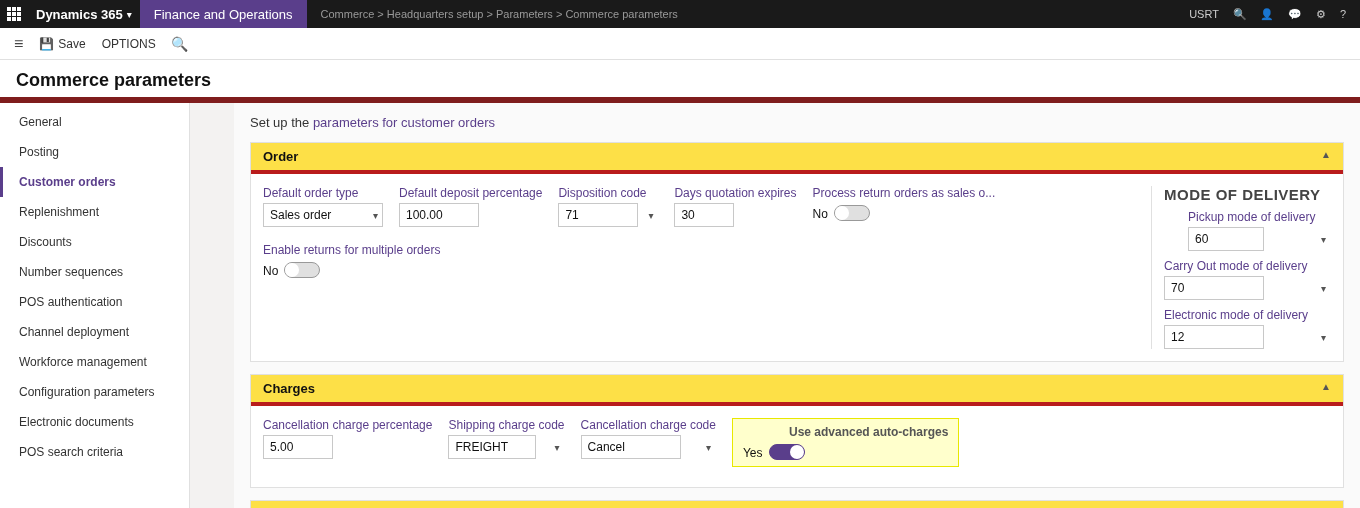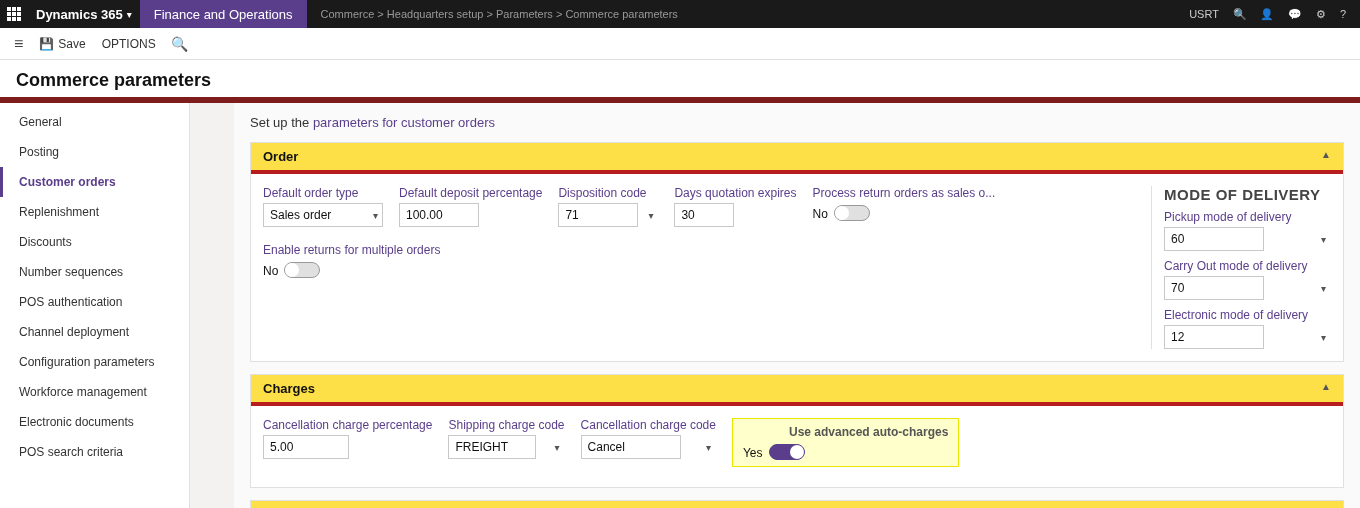--- a/index.html
+++ b/index.html
@@ -334,22 +334,22 @@
 
   <div class="sidebar">
     <div class="sidebar-item">General</div>
     <div class="sidebar-item">Posting</div>
     <div class="sidebar-item active">Customer orders</div>
     <div class="sidebar-item">Replenishment</div>
     <div class="sidebar-item">Discounts</div>
     <div class="sidebar-item">Number sequences</div>
     <div class="sidebar-item">POS authentication</div>
     <div class="sidebar-item">Channel deployment</div>
+    <div class="sidebar-item">Workforce management</div>
     <div class="sidebar-item">Configuration parameters</div>
-    <div class="sidebar-item">Workforce management</div>
     <div class="sidebar-item">Electronic documents</div>
     <div class="sidebar-item">POS search criteria</div>
   </div>
 
   <div class="content-area">
 
     <div class="section-intro">
       Set up the <span class="highlight">parameters for customer orders</span>
     </div>
 
@@ -410,24 +410,24 @@
                     <div class="thumb"></div>
                   </div>
                 </div>
               </div>
             </div>
           </div>
 
           <div class="mode-delivery-section">
             <div class="mode-delivery-title">MODE OF DELIVERY</div>
 
-            <div class="field-group" style="margin-bottom:8px;">
+            <div class="field-group" style="margin-bottom:8px;margin-left:24px;">
               <label class="field-label">Pickup mode of delivery</label>
               <div class="select-wrapper">
-                <select class="field-select" style="width:100px;">
+                <select class="field-select" style="width:76px;">
                   <option>60</option>
                 </select>
               </div>
             </div>
 
             <div class="field-group" style="margin-bottom:8px;">
               <label class="field-label">Carry Out mode of delivery</label>
               <div class="select-wrapper">
                 <select class="field-select" style="width:100px;">
                   <option>70</option>
@@ -451,21 +451,21 @@
     <div class="section-card">
       <div class="section-header">
         <span class="section-title">Charges</span>
         <span class="section-chevron">▲</span>
       </div>
       <div class="section-body">
         <div class="fields-row">
 
           <div class="field-group">
             <label class="field-label">Cancellation charge percentage</label>
-            <input class="field-input" type="text" style="width: 86px;" value="5.00">
+            <input class="field-input" type="text" style="width: 70px;" value="5.00">
           </div>
 
           <div class="field-group">
             <label class="field-label">Shipping charge code</label>
             <div class="select-wrapper">
               <select class="field-select" style="width:88px;">
                 <option>FREIGHT</option>
               </select>
             </div>
           </div>

